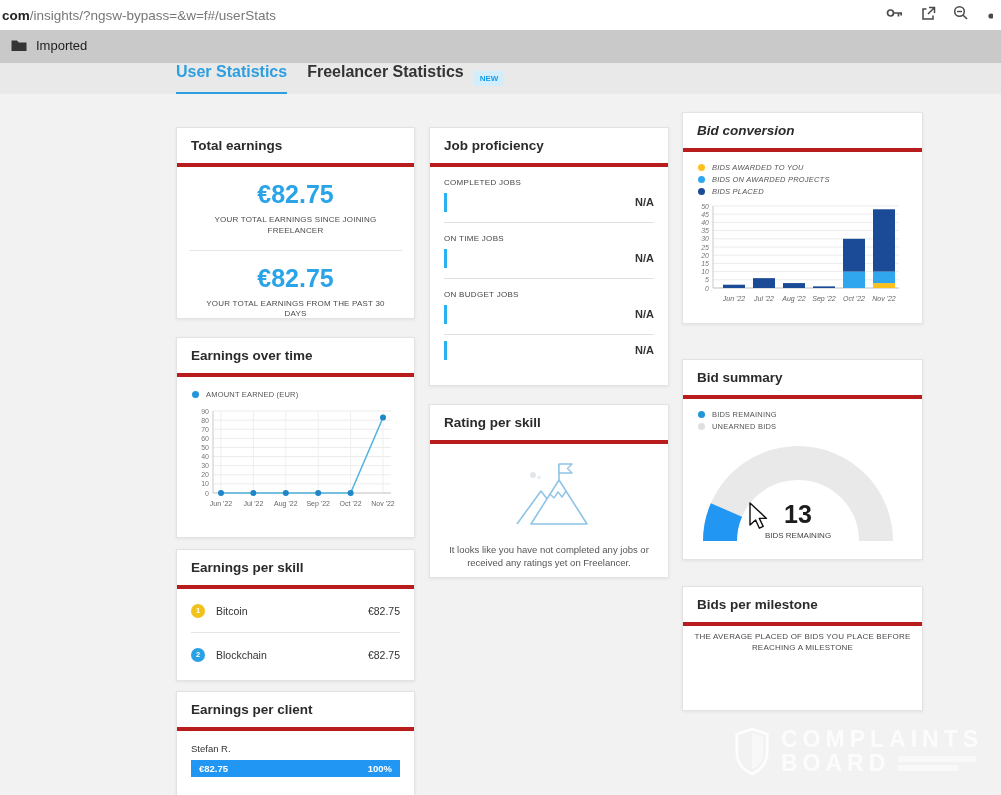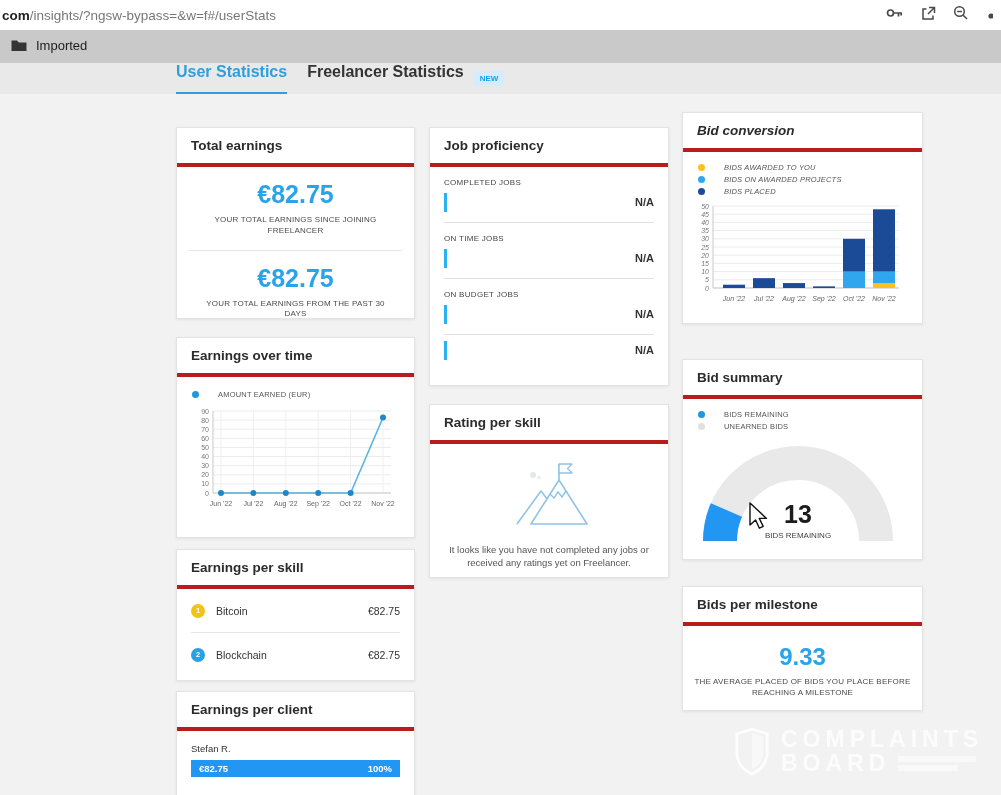--- a/index.html
+++ b/index.html
@@ -35,21 +35,21 @@
   .c-jobprof{left:429px;top:127px;width:240px;height:259px;}
   .c-rating{left:429px;top:404px;width:240px;height:174px;}
   .c-bidconv{left:682px;top:112px;width:241px;height:212px;font-style:italic;}
   .c-bidsum{left:682px;top:359px;width:241px;height:201px;}
   .c-milestone{left:682px;top:586px;width:241px;height:125px;}
   
   .big-num{font-size:25px;font-weight:bold;color:#2aa4e8;text-align:center;margin-top:13px;}
   .num-caption{font-size:8px;color:#4a4a4a;text-align:center;margin:6px auto 0;width:85%;line-height:1.35;letter-spacing:.2px;}
   .hdiv{border-top:1px solid #e5e5e5;margin:13px 12px 0;}
   
-  .legend-row{display:flex;align-items:center;gap:19px;margin:0 0 3px 15px;}
+  .legend-row{display:flex;align-items:center;gap:7px;margin:0 0 3px 15px;}
   .legend-dot{width:7px;height:7px;border-radius:50%;flex:none;}
   .legend-label{font-size:7.5px;color:#555;letter-spacing:.2px;}
   .lg-line{margin-top:13px;}
   .lg-bar{margin-top:11px;}
   .lg-gauge{margin-top:11px;}
   .dot-blue{background:#2196d9;}.dot-gray{background:#e0e0e0;}
   svg.chart{display:block;margin:4px 0 0 10px;}
   
   .skill-row{display:flex;align-items:center;height:43px;margin:0 14px;border-bottom:1px solid #e5e5e5;}
   .skill-row:last-child{border-bottom:none;}
@@ -331,21 +331,20 @@
     <svg id="gauge-chart" class="chart" width="213" height="112">
         <path d="M 27 106 A 78 78 0 0 1 183 106" fill="none" stroke="#e9e9e9" stroke-width="34"></path>
         <path d="M 27 106 A 78 78 0 0 1 183 106" fill="none" stroke="#2196f3" stroke-width="34" stroke-dasharray="31.855749507400503 490.0884539600077"></path>
         <text x="105" y="88" text-anchor="middle" font-size="25" fill="#1c1c1c" font-family="&quot;Liberation Sans&quot;,sans-serif" font-weight="bold">13</text>
         <text x="105" y="103" text-anchor="middle" font-size="8" fill="#444" font-family="&quot;Liberation Sans&quot;,sans-serif">BIDS REMAINING</text>
       </svg>
   </div>
 
   <div class="card c-milestone">
     <div class="card-h">Bids per milestone</div>
-    <div class="big-num" style="margin-top:17px;font-size:24px;">9.33</div>
     <div class="num-caption" style="width:92%;">THE AVERAGE PLACED OF BIDS YOU PLACE BEFORE REACHING A MILESTONE</div>
   </div>
 
   <div class="watermark">
     <svg width="38" height="50" viewBox="0 0 40 52">
       <path d="M20 2 L36 7 V26 C36 38 29 45 20 49 C11 45 4 38 4 26 V7 Z" fill="none" stroke="rgba(255,255,255,.8)" stroke-width="3"></path>
       <path d="M20 6 L32 10 V26 C32 35 27 41 20 44 Z" fill="rgba(255,255,255,.45)"></path>
     </svg>
     <div class="wm-text">
       <div class="wm1">COMPLAINTS</div>

